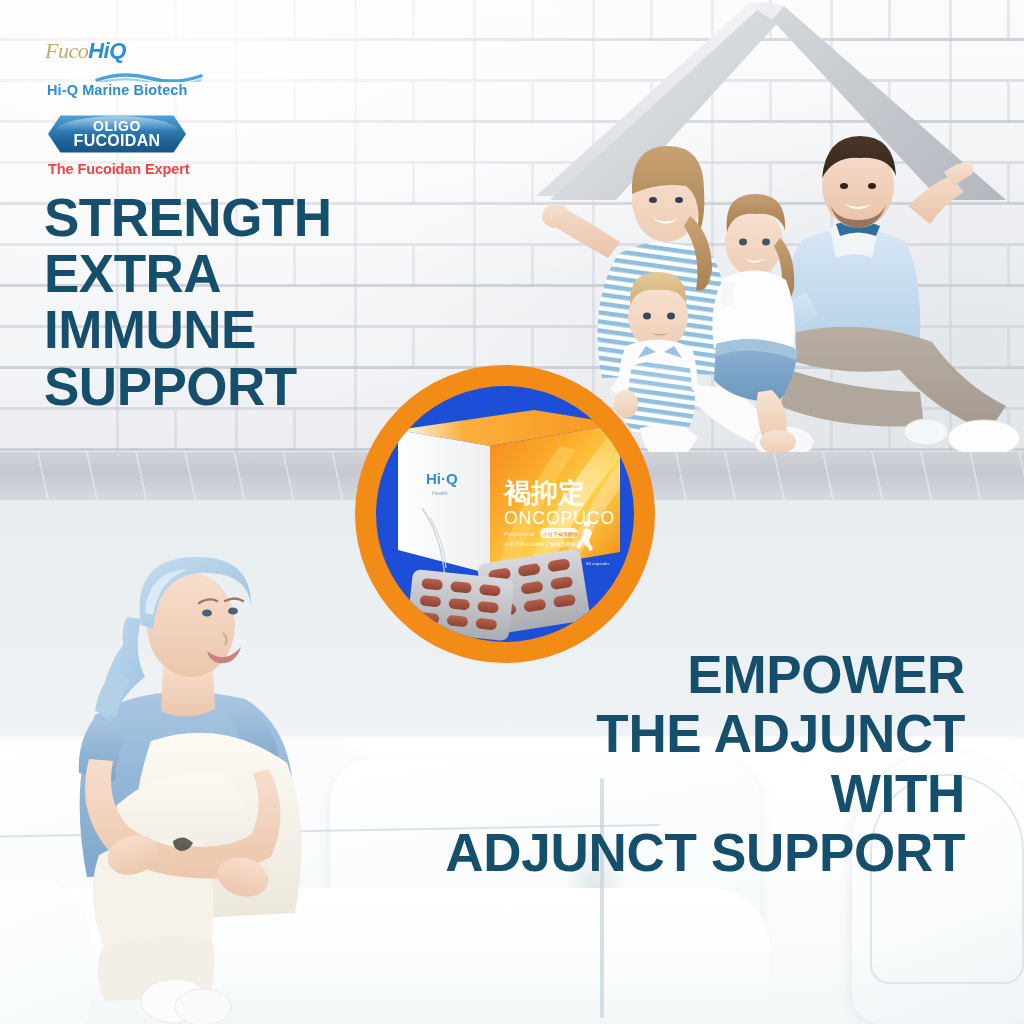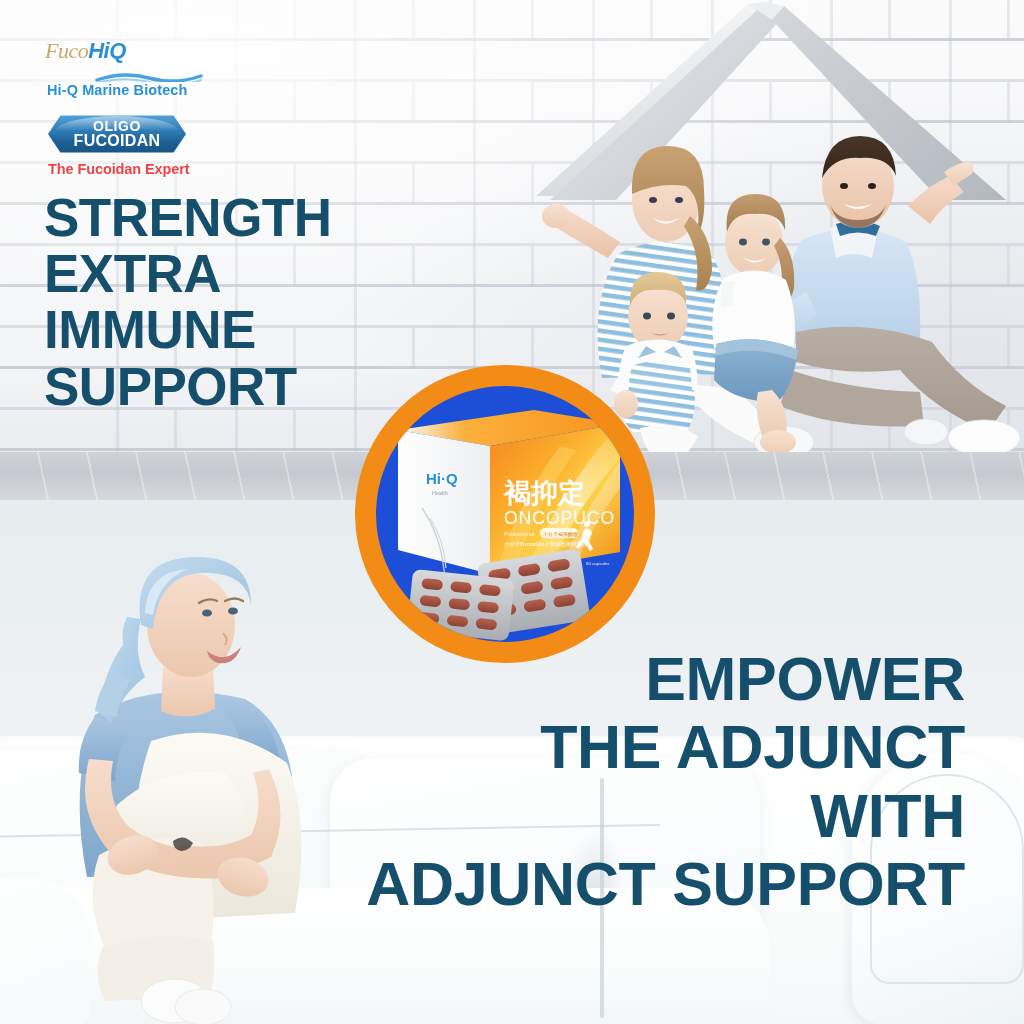--- a/index.html
+++ b/index.html
@@ -162,21 +162,21 @@
   }
 
   
   .headline-top{
     position:absolute;left:44px;top:190px;width:400px;
     color:#154f6b;font-size:53px;font-weight:bold;line-height:1.06;
     letter-spacing:-.5px;text-align:left;
   }
   .headline-bottom{
     position:absolute;left:365px;top:645px;width:600px;
-    color:#154f6b;font-size:61px;font-weight:bold;line-height:1.12;
+    color:#154f6b;font-size:53px;font-weight:bold;line-height:1.12;
     letter-spacing:-.3px;text-align:right;
   }
 
   
   .product-circle{
     position:absolute;left:355px;top:365px;width:300px;height:298px;
     border-radius:50%;
     background:#1d4ed8;
     border:21px solid #f28c16;
     box-sizing:border-box;

